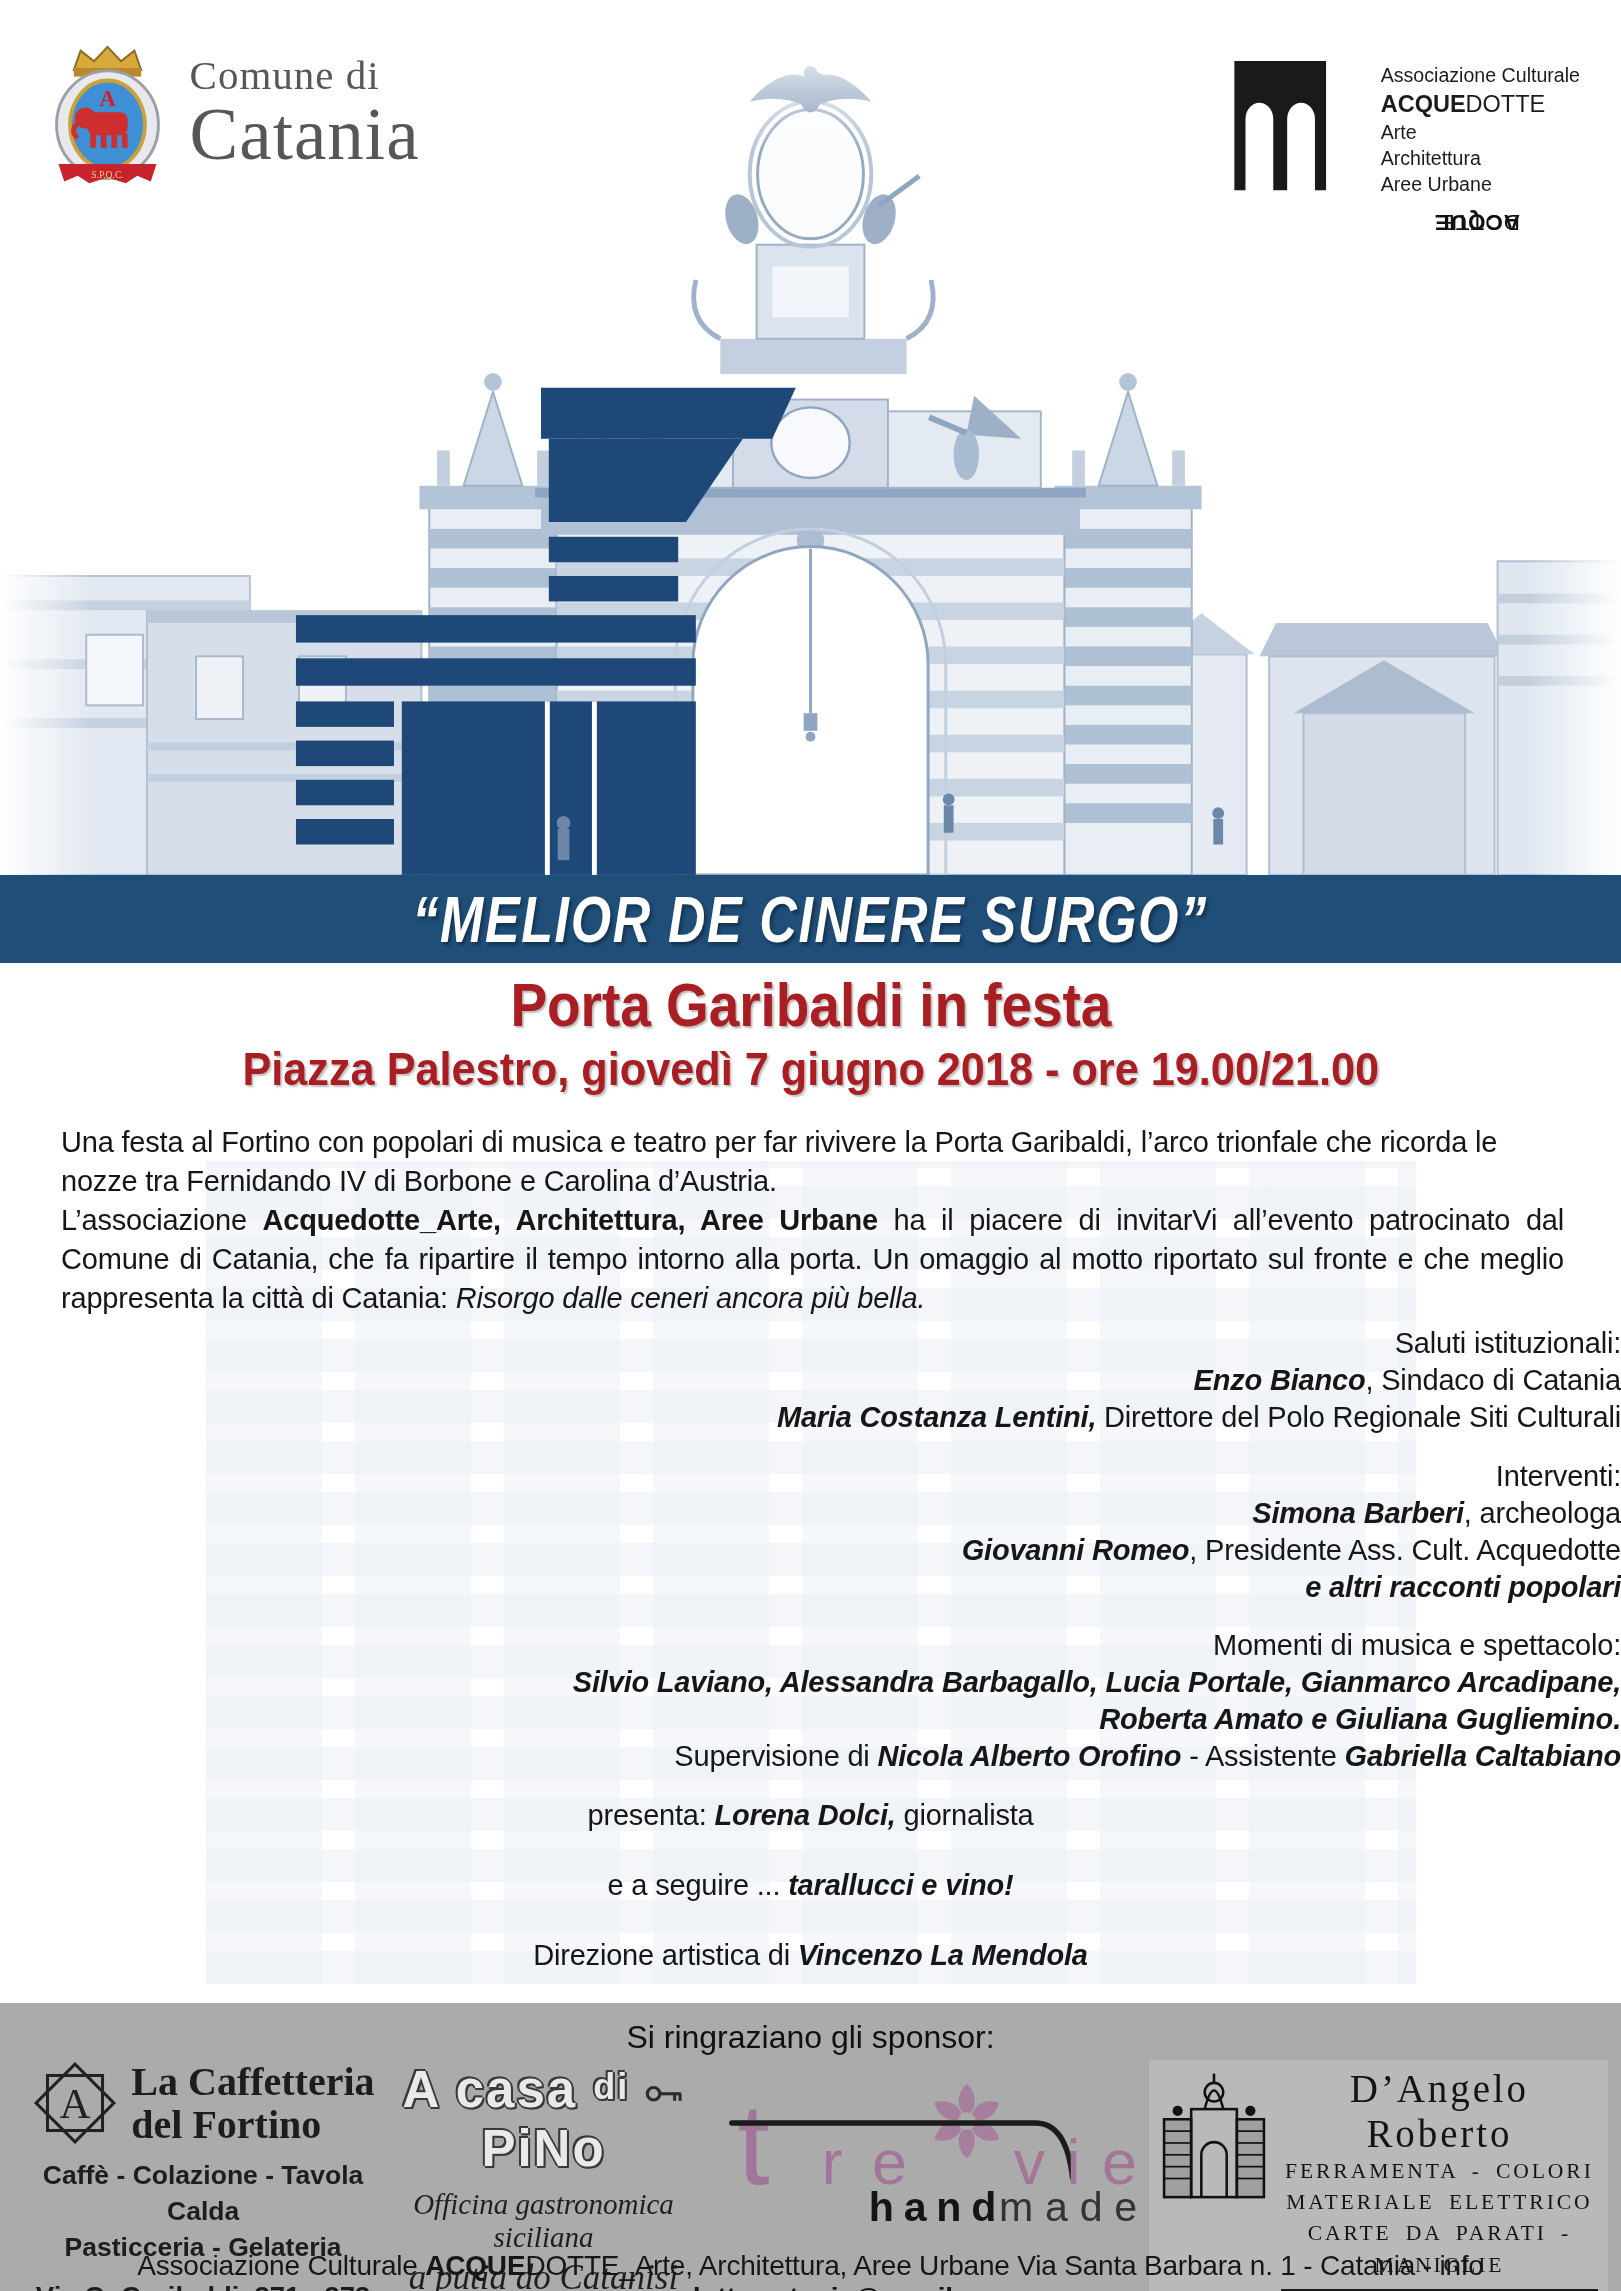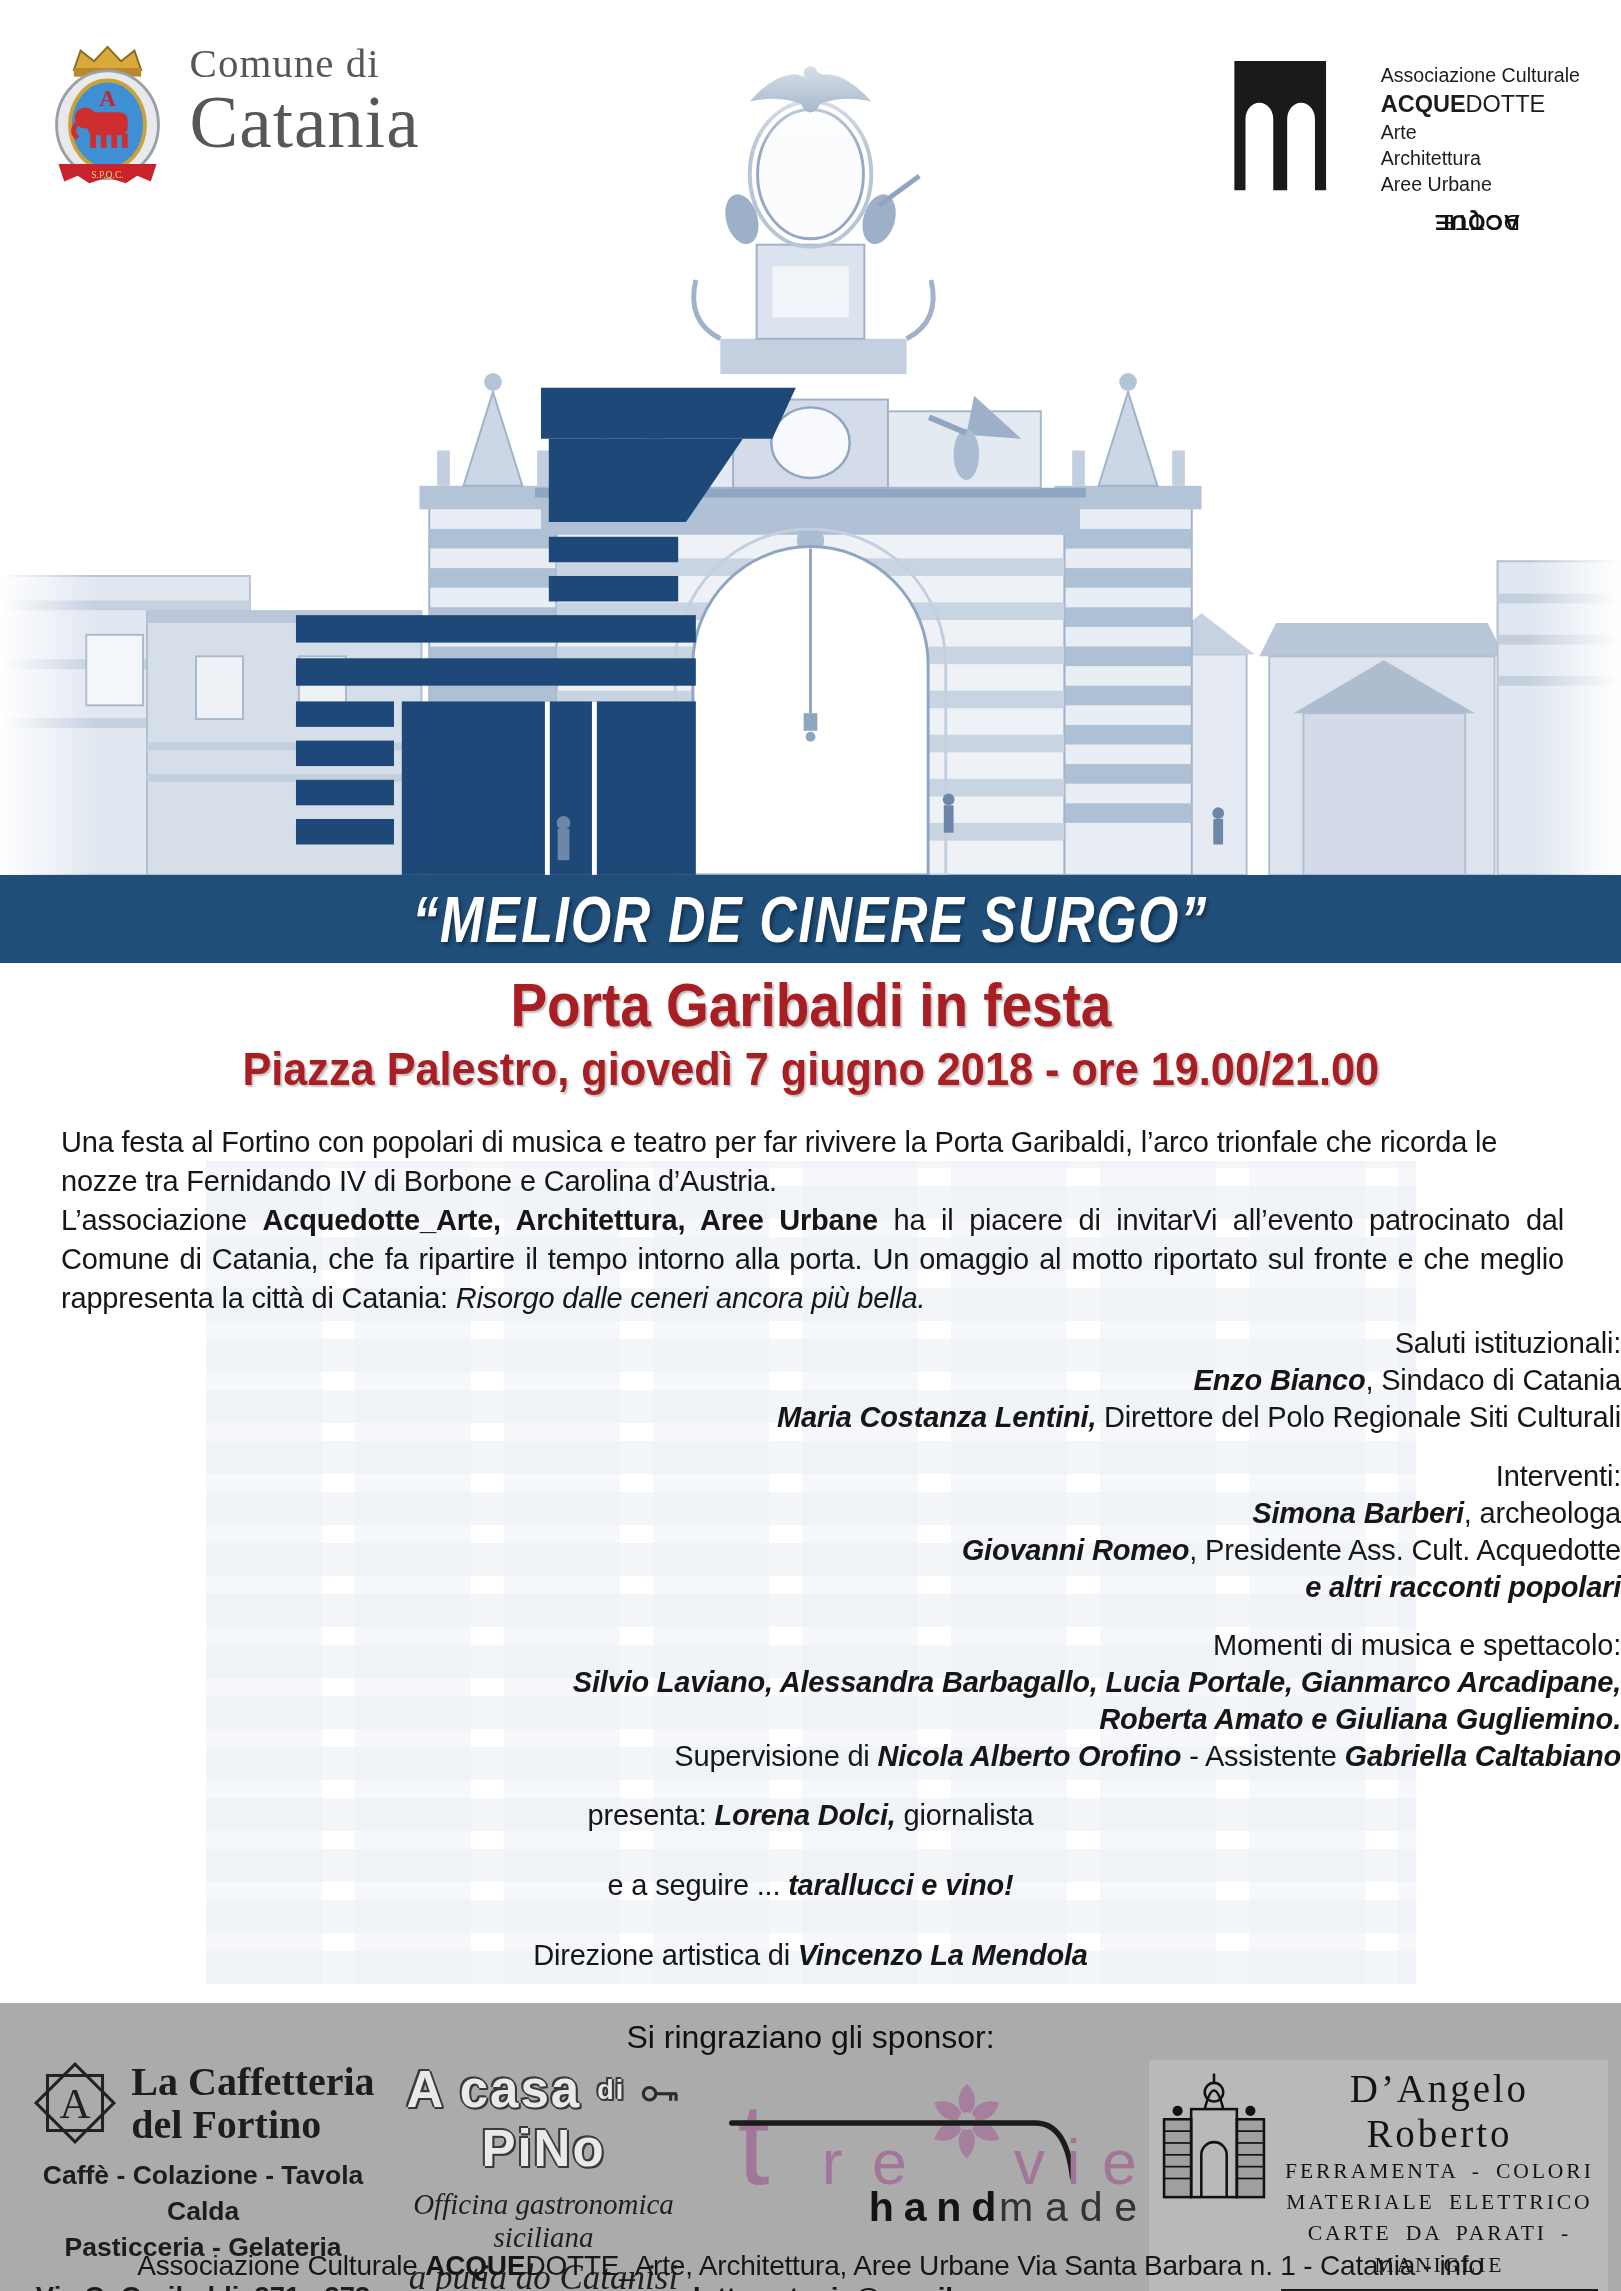--- a/index.html
+++ b/index.html
@@ -2,21 +2,21 @@
 <html><head>
 <meta charset="utf-8">
 <style>
   html,body{margin:0;padding:0;background:#888;}
   .poster{position:relative;width:1621px;height:2292px;margin:0 auto;background:#ffffff;
           font-family:"Liberation Sans",sans-serif;color:#1b1b1b;overflow:hidden;}
 
   
   .header{position:absolute;top:0;left:0;right:0;height:211px;z-index:6;}
   .comune{position:absolute;left:45px;top:43px;display:flex;align-items:flex-start;gap:19.6px;}
-  .comune-text{font-family:"Liberation Serif",serif;color:#565758;line-height:1;}
+  .comune-text{font-family:"Liberation Serif",serif;color:#565758;line-height:1;margin-top:12px;}
   .comune-l1{font-size:41px;letter-spacing:1px;}
   .comune-l2{font-size:73px;margin-top:2px;letter-spacing:1px;}
   .acq{position:absolute;right:41px;top:61px;display:flex;align-items:flex-start;gap:9.8px;z-index:6;}
   .acq-vert{position:relative;width:29px;height:178px;}
   .acq-vert span{position:absolute;left:2px;top:176px;transform:rotate(-90deg);transform-origin:0 0;
                  white-space:nowrap;font-size:22.5px;letter-spacing:1px;color:#111;}
   .acq-text{font-size:19.6px;line-height:1.32;color:#1c1c1c;padding-top:2px;}
   .acq-name{font-size:23.5px;}
   .b{font-weight:bold;}
   .bi{font-weight:bold;font-style:italic;}
@@ -61,21 +61,21 @@
   .sponsors-title{position:absolute;top:15.7px;left:0;right:0;text-align:center;font-size:32px;color:#101010;}
   .spcol{position:absolute;top:57px;}
   .caf{left:21.6px;width:363px;text-align:center;color:#1d1d1d;}
   .caf-head{display:flex;align-items:center;justify-content:center;gap:13.7px;}
   .caf-name{font-family:"Liberation Serif",serif;font-weight:bold;font-size:40px;line-height:1.08;text-align:left;}
   .caf-serv{font-weight:bold;font-size:26.5px;line-height:1.35;margin-top:11.8px;}
   .caf-addr{font-weight:bold;font-size:27.4px;margin-top:15.7px;}
   .pino{left:394px;width:299px;text-align:center;color:#1f1f1f;}
   .pino-title{font-weight:bold;font-size:51px;color:#e9e9e9;letter-spacing:2px;
       text-shadow:-2px 0 #3a3a3a,2px 0 #3a3a3a,0 -2px #3a3a3a,0 2px #3a3a3a,2px 2px #3a3a3a,-2px -2px #3a3a3a;}
-  .pino-di{font-size:27px;vertical-align:7.8px;}
+  .pino-di{font-size:36px;vertical-align:7.8px;}
   .pino-tag1{font-family:"Liberation Serif",serif;font-style:italic;font-size:29px;margin-top:9.8px;}
   .pino-tag2{font-family:"Liberation Serif",serif;font-style:italic;font-size:35px;margin-top:3.9px;}
   .trevie{left:720px;width:421px;}
   .dangelo{left:1149px;width:459px;}
   .dangelo-card{background:#b9b9b9;display:flex;gap:11.8px;padding:5.9px 9.8px;align-items:flex-start;}
   .dan-right{flex:1;text-align:center;font-family:"Liberation Serif",serif;color:#141414;}
   .dan-name{font-size:39px;letter-spacing:2.9px;word-spacing:9.8px;}
   .dan-line{font-size:21.6px;letter-spacing:2.9px;word-spacing:5.9px;line-height:1.45;}
   .dan-div{border:0;border-top:2px solid #1a1a1a;margin:7.8px 0 7.8px 0;}
   .dan-addr{font-size:22.5px;letter-spacing:1px;word-spacing:4.9px;line-height:1.4;}

